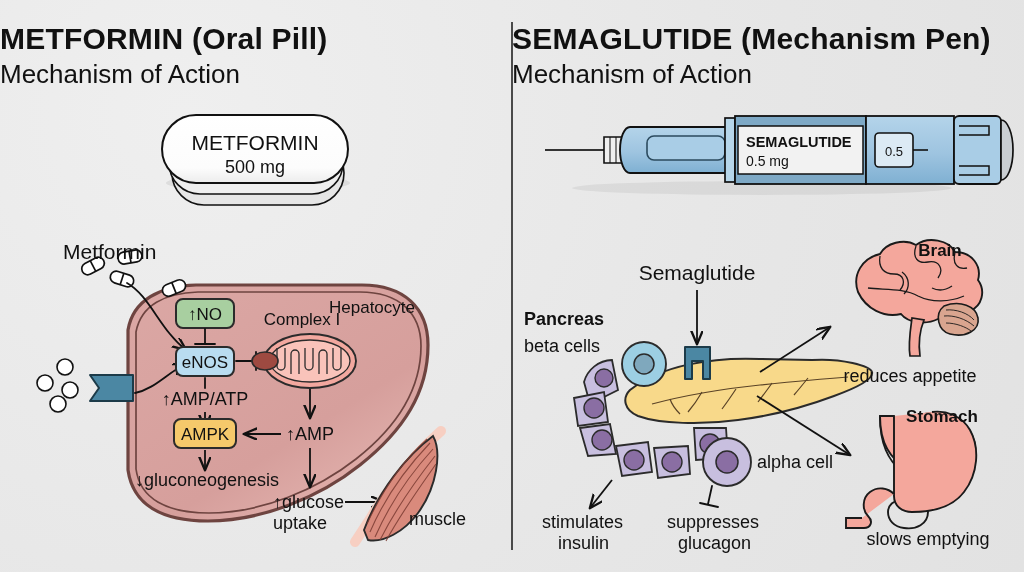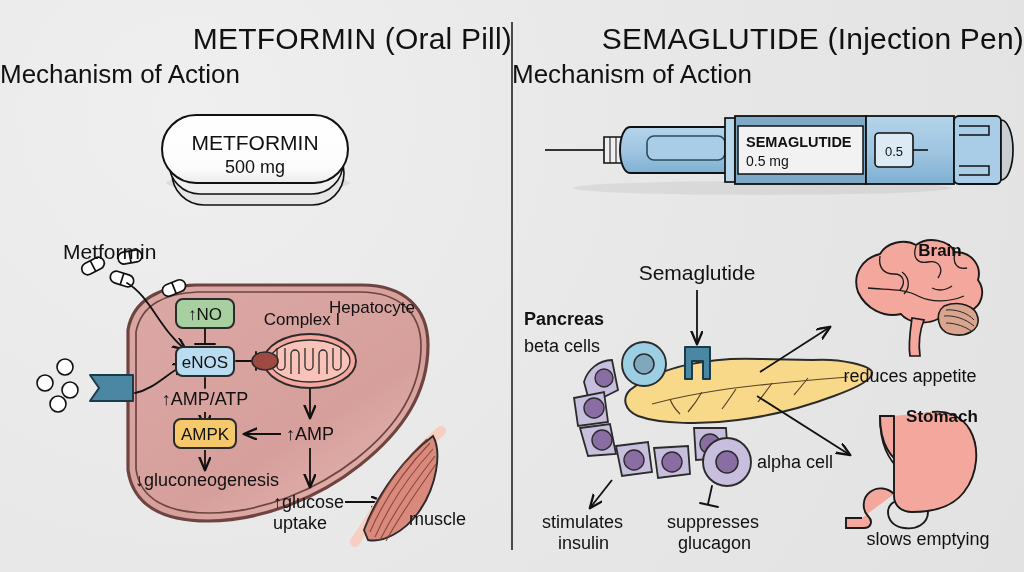--- a/index.html
+++ b/index.html
@@ -10,21 +10,21 @@
     color:#111;
   }
   #root{position:relative;width:1024px;height:572px;
     background:
       radial-gradient(circle at 18% 20%, #efefef 0%, #e7e7e7 55%, #e2e2e2 100%);
   }
   .panel{position:absolute;top:0;height:572px;width:512px;}
   #left-panel{left:0;}
   #right-panel{left:512px;}
   #divider{position:absolute;left:511px;top:22px;width:2px;height:528px;background:#4a4a4a;}
-  .title{position:absolute;width:100%;text-align:right;font-weight:normal;font-size:30px;letter-spacing:.2px;}
+  .title{position:absolute;width:100%;text-align:left;font-weight:bold;font-size:30px;letter-spacing:.2px;}
   .subtitle{position:absolute;width:100%;text-align:left;font-size:26px;}
   svg{position:absolute;left:0;top:0;overflow:visible;}
   .t{font-family:"Liberation Sans",sans-serif;fill:#111;}
 </style>
 </head>
 <body>
 
 <div id="root">
 
   <div id="divider"></div>
@@ -176,21 +176,21 @@
           <path d="M380,540 C396,508 417,479 435,456"></path>
           <path d="M367,524 C382,491 403,461 427,439"></path>
           <path d="M386,541 C401,513 420,487 436,464"></path>
         </g>
         <text class="t" x="409" y="525" font-size="18">muscle</text>
       </g>
     </svg>
   </div>
 
   <div class="panel" id="right-panel">
-    <div class="title" style="top:22px;">SEMAGLUTIDE (Injection Pen)</div>
+    <div class="title" style="top:22px;">SEMAGLUTIDE (Mechanism Pen)</div>
     <div class="subtitle" style="top:59px;">Mechanism of Action</div>
 
     <svg width="512" height="572" viewBox="0 0 512 572">
       <defs>
         <marker id="ah2" markerWidth="9" markerHeight="9" refX="7.4" refY="3.2" orient="auto">
           <path d="M0,0 L7.6,3.2 L0,6.4" fill="none" stroke="#111" stroke-width="1.3" stroke-linecap="round" stroke-linejoin="round"></path>
         </marker>
         <linearGradient id="pengrad" x1="0" y1="0" x2="0" y2="1">
           <stop offset="0%" stop-color="#b4d4ea"></stop>
             <stop offset="55%" stop-color="#9ec4e0"></stop>

